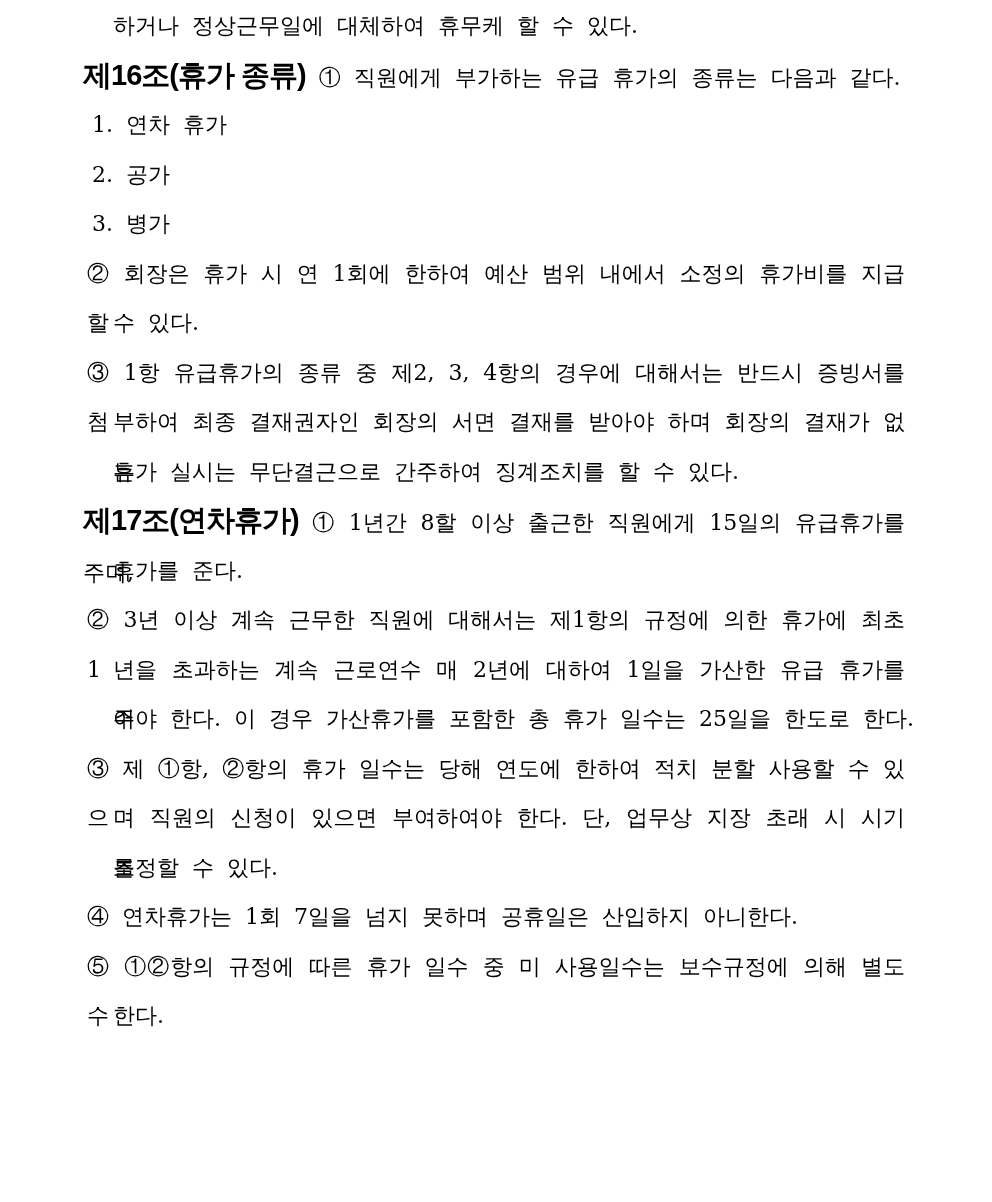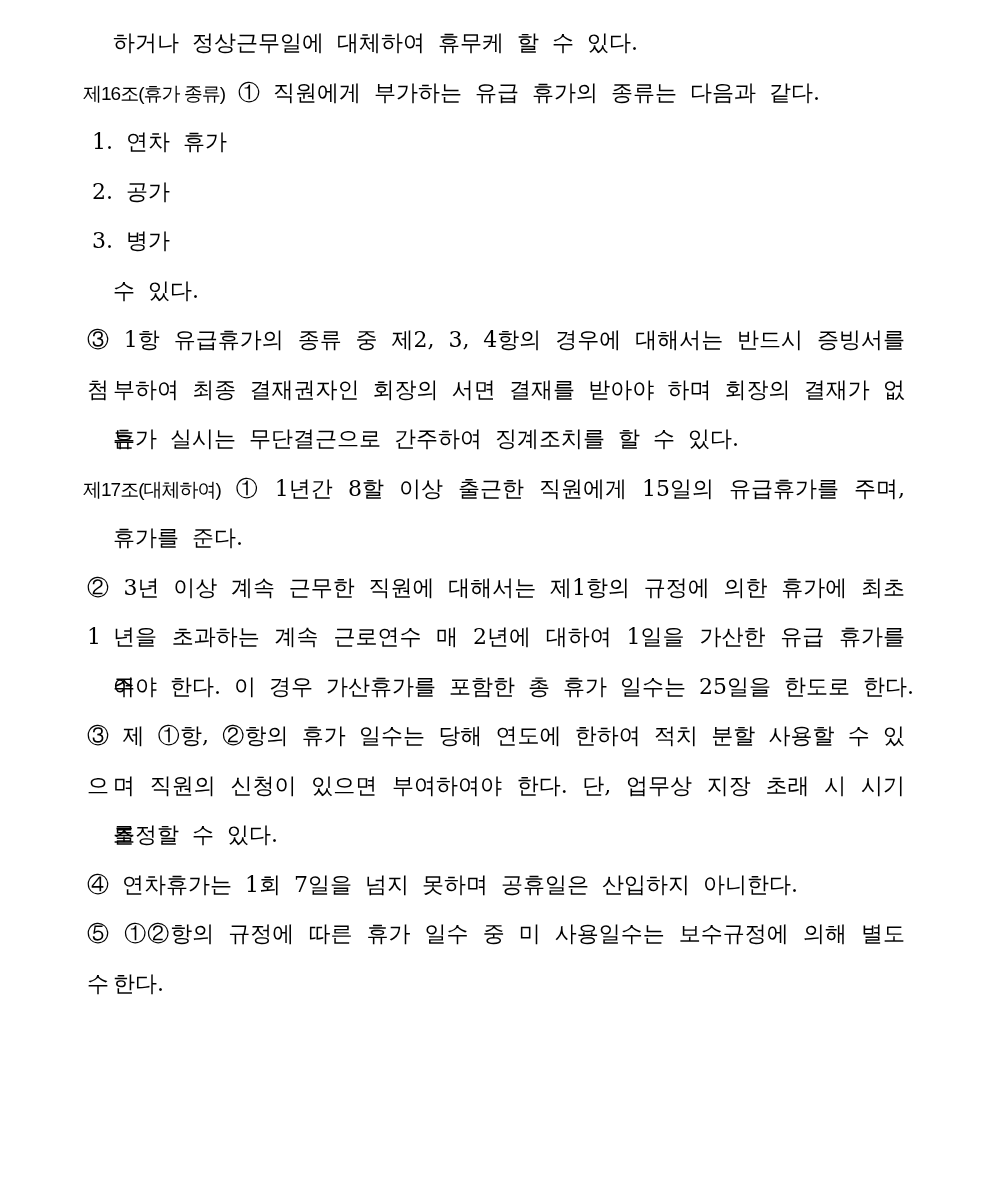--- a/index.html
+++ b/index.html
@@ -8,21 +8,21 @@
   }
   body {
     width: 992px;
     height: 1202px;
     background: #ffffff;
     color: #000000;
     font-family: "DejaVu Serif", "Liberation Serif", serif;
     overflow: hidden;
   }
   .page {
-    padding-top: 18px;
+    padding-top: 1px;
     box-sizing: border-box;
     width: 992px;
     height: 1196px;
   }
   .line {
     height: 49.5px;
     line-height: 49.5px;
     font-size: 22px;
     word-spacing: 6px;
     white-space: nowrap;
@@ -34,40 +34,41 @@
     text-align-last: justify;
     -moz-text-align-last: justify;
   }
   
   .indent-heading      { margin-left: 83px;  width: 822px; }
   .indent-clause       { margin-left: 87px;  width: 818px; }
   .indent-list         { margin-left: 92px;  width: 813px; }
   .indent-continuation { margin-left: 113px; width: 792px; }
   .article-title {
     font-family: "Liberation Sans", "DejaVu Sans", sans-serif;
-    font-weight: 400;
-    font-size: 19px;
+    font-weight: 700;
+    font-size: 29px;
     letter-spacing: -1px;
     word-spacing: 0;
   }
 </style>
 </head>
 <body>
 
 <div class="page" id="page">
     <div class="line indent-continuation"><span>하거나 정상근무일에 대체하여 휴무케 할 수 있다.</span></div>
     <div class="line indent-heading"><span class="article-title">제16조(휴가 종류)</span> <span>① 직원에게 부가하는 유급 휴가의 종류는 다음과 같다.</span></div>
     <div class="line indent-list"><span>1. 연차 휴가</span></div>
     <div class="line indent-list"><span>2. 공가</span></div>
     <div class="line indent-list"><span>3. 병가</span></div>
+    <div class="line indent-clause justify"><span>② 회장은 휴가 시 연 1회에 한하여 예산 범위 내에서 소정의 휴가비를 지급할</span></div>
     <div class="line indent-continuation"><span>수 있다.</span></div>
     <div class="line indent-clause justify"><span>③ 1항 유급휴가의 종류 중 제2, 3, 4항의 경우에 대해서는 반드시 증빙서를 첨</span></div>
     <div class="line indent-continuation justify"><span>부하여 최종 결재권자인 회장의 서면 결재를 받아야 하며 회장의 결재가 없는</span></div>
     <div class="line indent-continuation"><span>휴가 실시는 무단결근으로 간주하여 징계조치를 할 수 있다.</span></div>
-    <div class="line indent-heading justify"><span class="article-title">제17조(대체하여)</span> <span>① 1년간 8할 이상 출근한 직원에게 15일의 유급휴가를 주며,</span></div>
+    <div class="line indent-heading justify"><span class="article-title">제17조(연차휴가)</span> <span>① 1년간 8할 이상 출근한 직원에게 15일의 유급휴가를 주며,</span></div>
     <div class="line indent-continuation"><span>휴가를 준다.</span></div>
     <div class="line indent-clause justify"><span>② 3년 이상 계속 근무한 직원에 대해서는 제1항의 규정에 의한 휴가에 최초 1</span></div>
     <div class="line indent-continuation justify"><span>년을 초과하는 계속 근로연수 매 2년에 대하여 1일을 가산한 유급 휴가를 주</span></div>
     <div class="line indent-continuation"><span>어야 한다. 이 경우 가산휴가를 포함한 총 휴가 일수는 25일을 한도로 한다.</span></div>
     <div class="line indent-clause justify"><span>③ 제 ①항, ②항의 휴가 일수는 당해 연도에 한하여 적치 분할 사용할 수 있으</span></div>
     <div class="line indent-continuation justify"><span>며 직원의 신청이 있으면 부여하여야 한다. 단, 업무상 지장 초래 시 시기를</span></div>
     <div class="line indent-continuation"><span>조정할 수 있다.</span></div>
     <div class="line indent-clause"><span>④ 연차휴가는 1회 7일을 넘지 못하며 공휴일은 산입하지 아니한다.</span></div>
     <div class="line indent-clause justify"><span>⑤ ①②항의 규정에 따른 휴가 일수 중 미 사용일수는 보수규정에 의해 별도수</span></div>
     <div class="line indent-continuation"><span>한다.</span></div>

